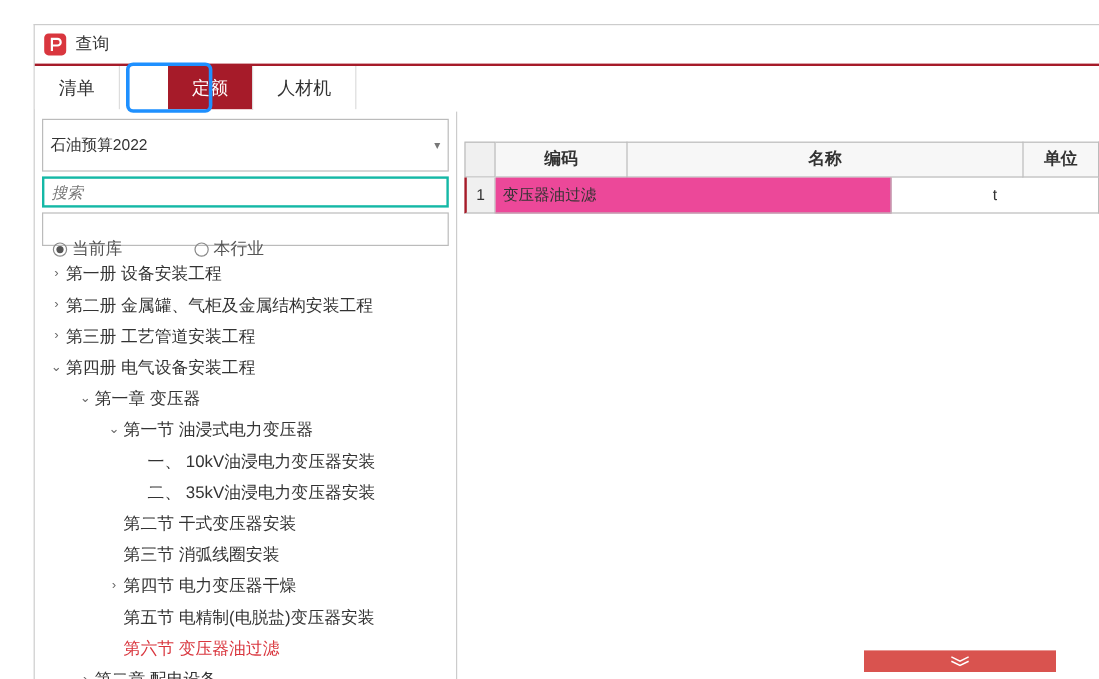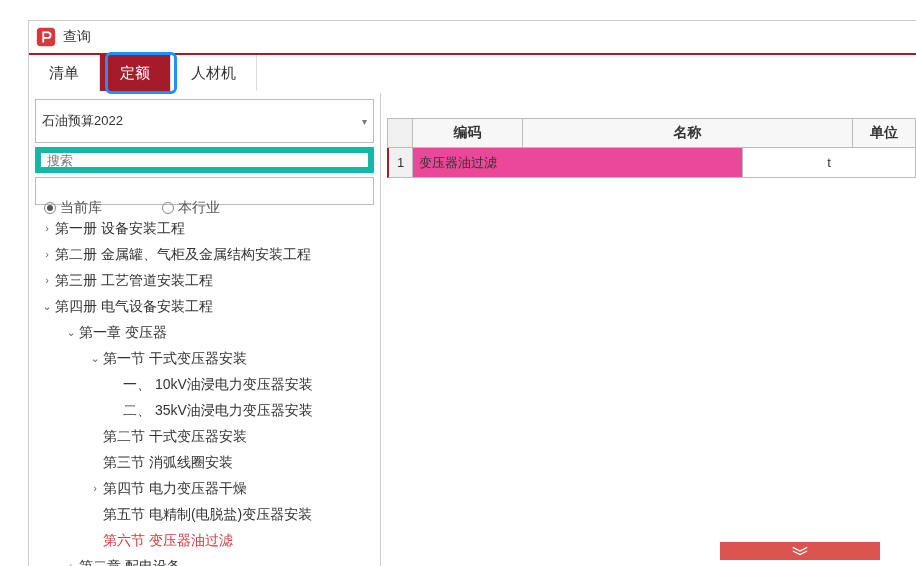--- a/index.html
+++ b/index.html
@@ -52,20 +52,21 @@
     justify-content: center;
     font-size: 15px;
     color: #333;
     border-right: 1px solid #ddd;
     background: #fff;
     cursor: pointer;
   }
   .tab.active {
     background: #a61b29;
     color: #fff;
+    margin-left: 40px;
   }
   .tab-highlight {
     position: absolute;
     left: 76px;
     top: -3px;
     width: 72px;
     height: 42px;
     border: 3px solid #1e90ff;
     border-radius: 6px;
     pointer-events: none;
@@ -99,26 +100,27 @@
     padding: 0 6px;
     justify-content: space-between;
     font-size: 13px;
     color: #333;
     background: #fff;
   }
   .combo .dd { color:#777; font-size:10px; }
   .search {
     margin: 0 6px 4px 6px;
     height: 26px;
-    border: 6px solid #14b8a6;
+    border: 2px solid #14b8a6;
     padding: 0 6px;
     font-size: 13px;
     color: #999;
     width: calc(100% - 12px);
     outline: none;
+    font-style: italic;
   }
   .radio-row {
     margin: 0 6px 6px 6px;
     height: 28px;
     border: 1px solid #bbb;
     display: flex;
     align-items: center;
     padding: 0 8px;
     gap: 60px;
     font-size: 14px;
@@ -268,21 +270,21 @@
               <span class="lbl">第四册 电气设备安装工程</span>
             </div>
 
           <div class="node lv1">
               <span class="arrow">⌄</span>
               <span class="lbl">第一章 变压器</span>
             </div>
 
           <div class="node lv2">
               <span class="arrow">⌄</span>
-              <span class="lbl">第一节 干式变压器安装</span>
+              <span class="lbl">第一节 油浸式电力变压器</span>
             </div>
           <div class="node lv3">
               <span class="lbl">一、 10kV油浸电力变压器安装</span>
             </div>
           <div class="node lv3">
               <span class="lbl">二、 35kV油浸电力变压器安装</span>
             </div>
 
           <div class="node lv2">
               <span class="arrow"></span>

